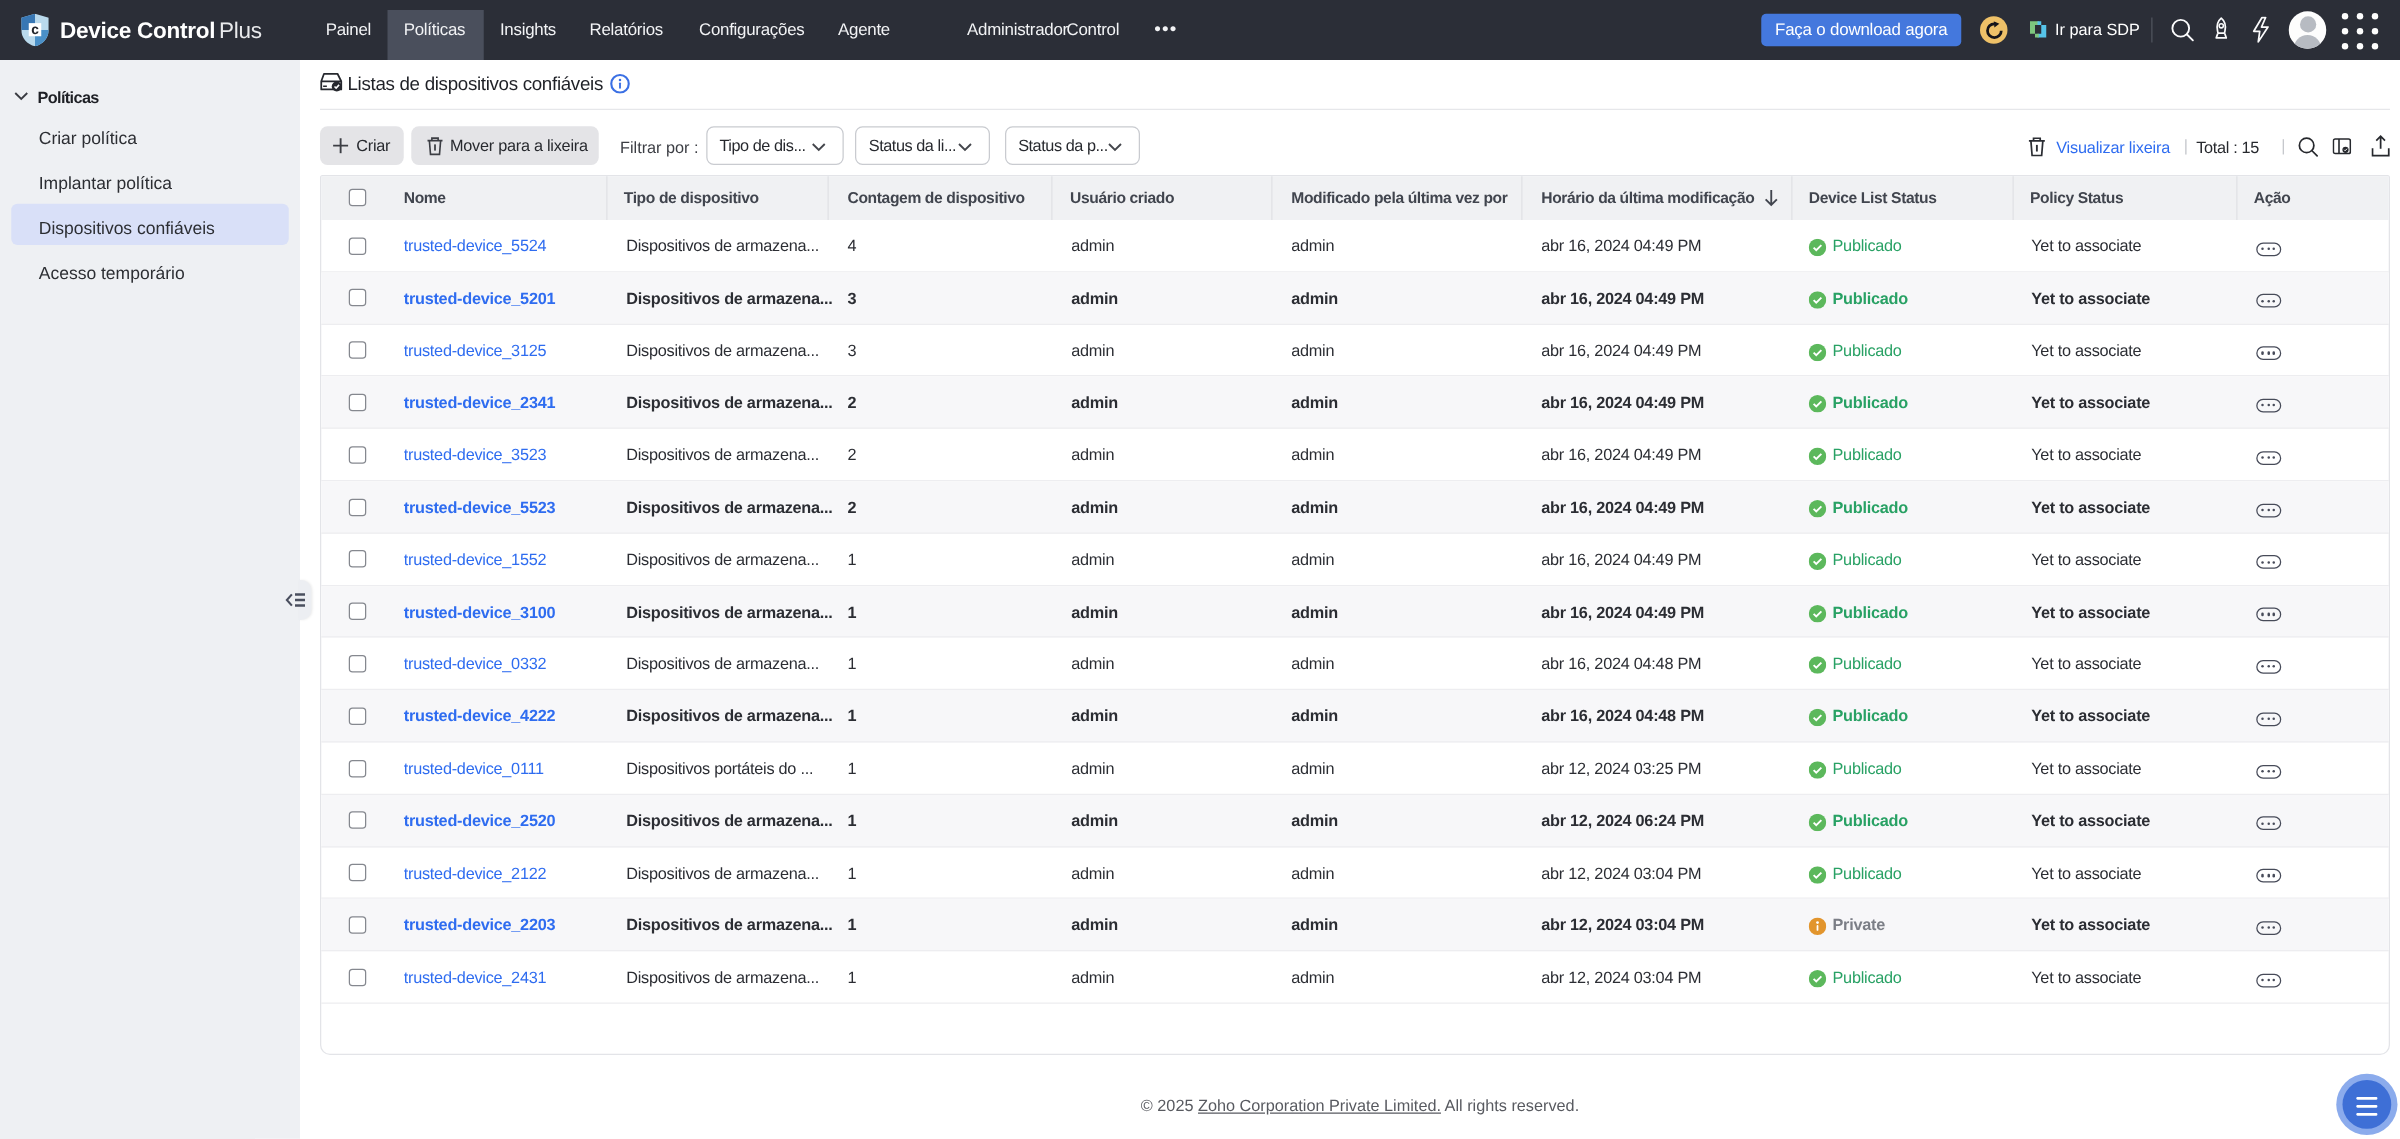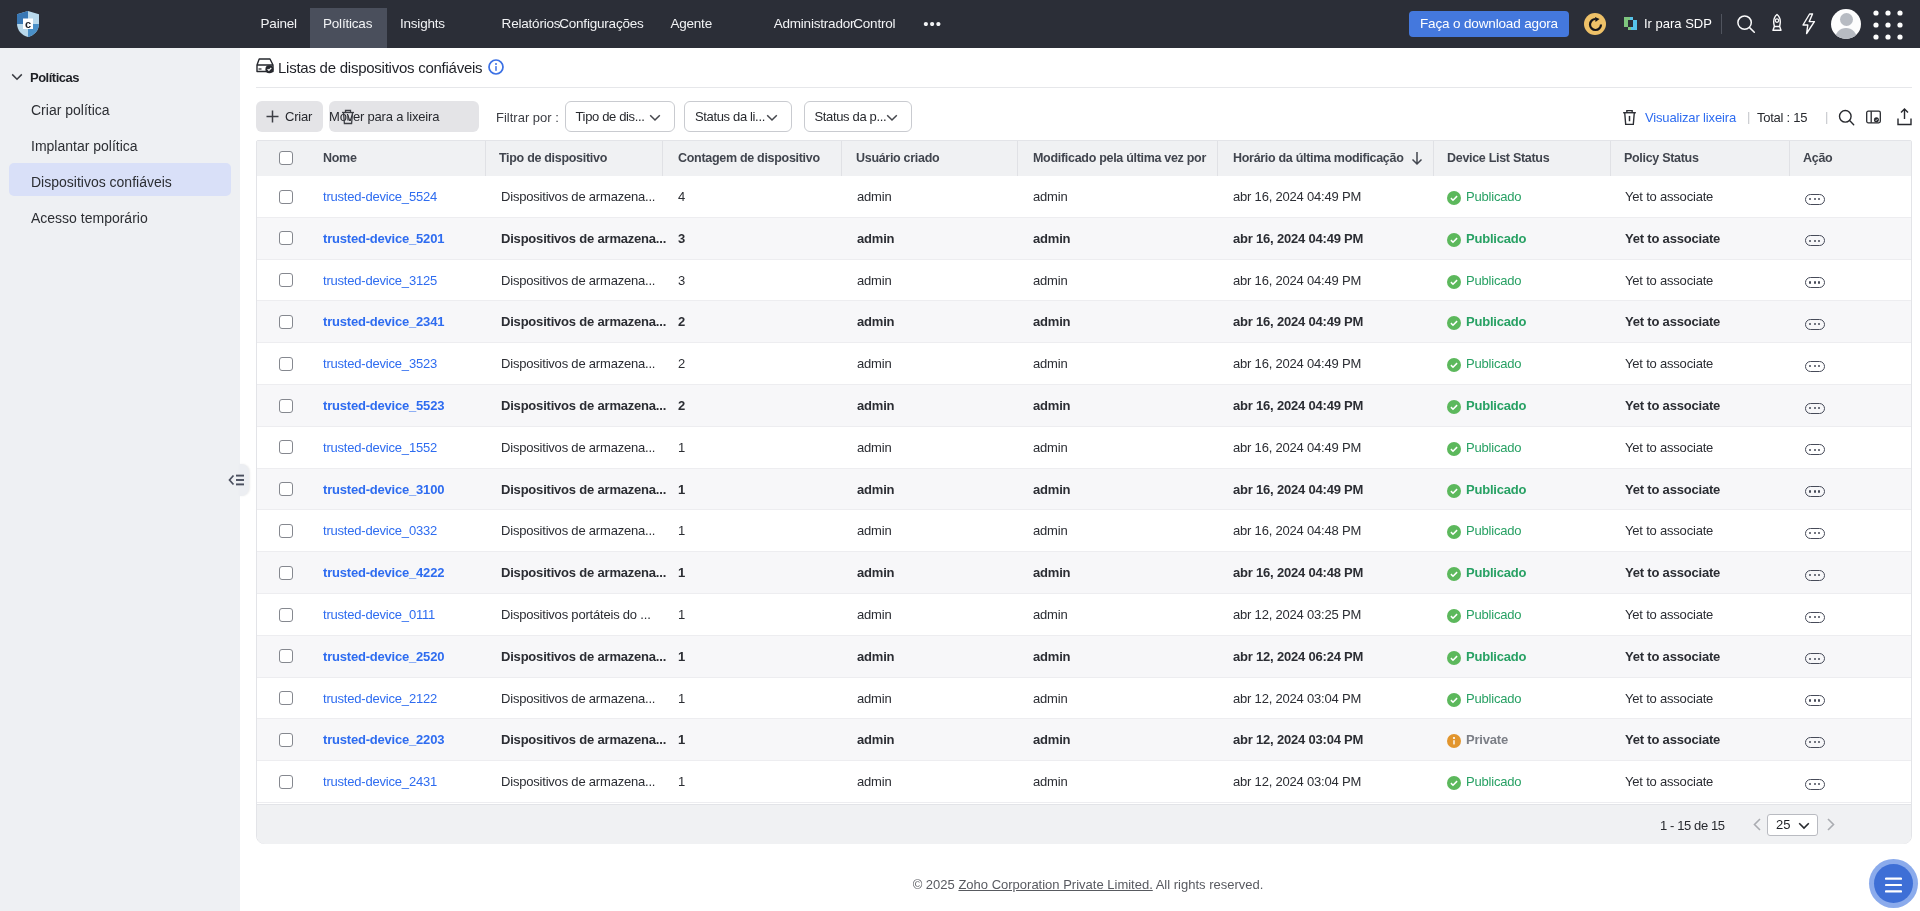--- a/index.html
+++ b/index.html
@@ -64,25 +64,26 @@
 <body>
 
 <div id="topbar">
   <svg class="abs" style="left:17px;top:11px" width="22" height="26" viewBox="0 0 22 26">
     <path d="M11 0 L22 3.2 V12.5 C22 19.5 17.3 24.3 11 26 C4.7 24.3 0 19.5 0 12.5 V3.2 Z" fill="#b9d9ec"></path>
     <path d="M11 0 L0 3.2 V13 H11 Z" fill="#3877b4"></path>
     <path d="M11 13 H22 V12.5 C22 19.5 17.3 24.3 11 26 Z" fill="#4a90c8"></path>
     <rect x="6" y="7.5" width="10" height="10.5" fill="#fff"></rect>
     <text x="11" y="16.5" font-size="11" font-weight="bold" fill="#22252b" text-anchor="middle" font-family="Liberation Sans, sans-serif">c</text>
   </svg>
+  <div class="logo-text">Device Control<span class="plus">Plus</span></div>
   <div id="tab-active"></div>
   <a class="navitem" style="left:278.7px" href="#">Painel</a>
   <a class="navitem" style="left:347.6px" href="#">Políticas</a>
   <a class="navitem" style="left:422.4px" href="#">Insights</a>
-  <a class="navitem" style="left:531px" href="#">Relatórios</a>
+  <a class="navitem" style="left:501px" href="#">Relatórios</a>
   <a class="navitem" style="left:601.4px" href="#">Configurações</a>
   <a class="navitem" style="left:691.2px" href="#">Agente</a>
   <a class="navitem" style="left:814px" href="#">Administrador</a>
   <a class="navitem" style="left:874.3px" href="#">Control</a>
   <a class="navitem" style="left:932.7px;letter-spacing:1px;font-size:15px" href="#">•••</a>
 
   <div class="dl-btn">Faça o download agora</div>
   <div class="circ-refresh"></div>
   <svg class="abs" style="left:1587.5px;top:16.5px" width="15" height="15" viewBox="0 0 15 15">
       <path d="M13 7.5 A5.5 5.5 0 1 1 7.5 2" fill="none" stroke="#15151a" stroke-width="2.2"></path>
@@ -167,21 +168,21 @@
     </svg>
   <span style="margin-left:29px">Criar</span>
 </div>
 <div class="btn" style="left:329px;width:150px;">
   <svg class="abs" style="left:12px;top:8px" width="14" height="16" viewBox="0 0 14 16">
       <path d="M1 3.5 H13" stroke="#3c3e44" stroke-width="1.3" fill="none"></path>
       <path d="M4.5 3.5 V1.5 H9.5 V3.5" stroke="#3c3e44" stroke-width="1.3" fill="none"></path>
       <path d="M2.5 3.5 L3.4 14.5 H10.6 L11.5 3.5" stroke="#3c3e44" stroke-width="1.3" fill="none"></path>
       <rect x="6.3" y="6.5" width="1.4" height="5" fill="#3c3e44"></rect>
     </svg>
-  <span style="">Mover para a lixeira</span>
+  <span style="margin-left:31px">Mover para a lixeira</span>
 </div>
 <div class="lbl" style="left:496px;top:110px">Filtrar por :</div>
 <div class="dd" style="left:564.5px;width:110px;padding-left:10px">Tipo de dis...
   <svg width="12" height="8" viewBox="0 0 12 8">
       <path d="M1.2 1.2 L6 6 L10.8 1.2" fill="none" stroke="#44464c" stroke-width="1.5"></path>
     </svg>
 </div>
 <div class="dd" style="left:684px;width:108px;padding-left:10px">Status da li...
   <svg width="12" height="8" viewBox="0 0 12 8">
       <path d="M1.2 1.2 L6 6 L10.8 1.2" fill="none" stroke="#44464c" stroke-width="1.5"></path>
@@ -538,34 +539,20 @@
         </svg>
         <div class="cell gtxt" style="left:1209px">Publicado</div>
         <div class="cell" style="left:1368px">Yet to associate</div>
         <div class="pill">
           <i style="left:3px"></i>
           <i style="left:7.5px"></i>
           <i style="left:12px"></i>
         </div>
       </div>
     </div>
-  <div id="pagebar">
-    <div class="lbl" style="left:1403px;top:13px;letter-spacing:-0.4px;color:#27292e">1 - 15 de 15</div>
-    <svg class="abs" style="left:1496px;top:13px" width="8" height="13" viewBox="0 0 8 13">
-        <path d="M7 1 L1.5 6.5 L7 12" fill="none" stroke="#aaacb1" stroke-width="1.6"></path>
-      </svg>
-    <div class="abs" style="left:1510px;top:9px;width:51px;height:22px;background:#fff;border:1px solid #b9bbc1;border-radius:3px;font-size:13px;color:#1d1f24;line-height:20px;padding-left:8px">25
-      <svg class="abs" style="right:7px;top:7px" width="12" height="8" viewBox="0 0 12 8">
-          <path d="M1.2 1.2 L6 6 L10.8 1.2" fill="none" stroke="#27292e" stroke-width="1.6"></path>
-        </svg>
-    </div>
-    <svg class="abs" style="left:1570px;top:13px" width="8" height="13" viewBox="0 0 8 13">
-        <path d="M1 1 L6.5 6.5 L1 12" fill="none" stroke="#aaacb1" stroke-width="1.6"></path>
-      </svg>
-  </div>
 </div>
 
 <div class="footer">© 2025 <a href="#">Zoho Corporation Private Limited.</a> All rights reserved.</div>
 <div id="fab-o"></div>
 <div id="fab-i"></div>
 <svg class="abs" style="left:1885px;top:876.5px" width="17" height="16" viewBox="0 0 17 16">
     <line x1="1" y1="1.6" x2="16" y2="1.6" stroke="#fff" stroke-width="2.2" stroke-linecap="round"></line>
     <line x1="1" y1="8" x2="16" y2="8" stroke="#fff" stroke-width="2.2" stroke-linecap="round"></line>
     <line x1="1" y1="14.4" x2="16" y2="14.4" stroke="#fff" stroke-width="2.2" stroke-linecap="round"></line>
   </svg>

